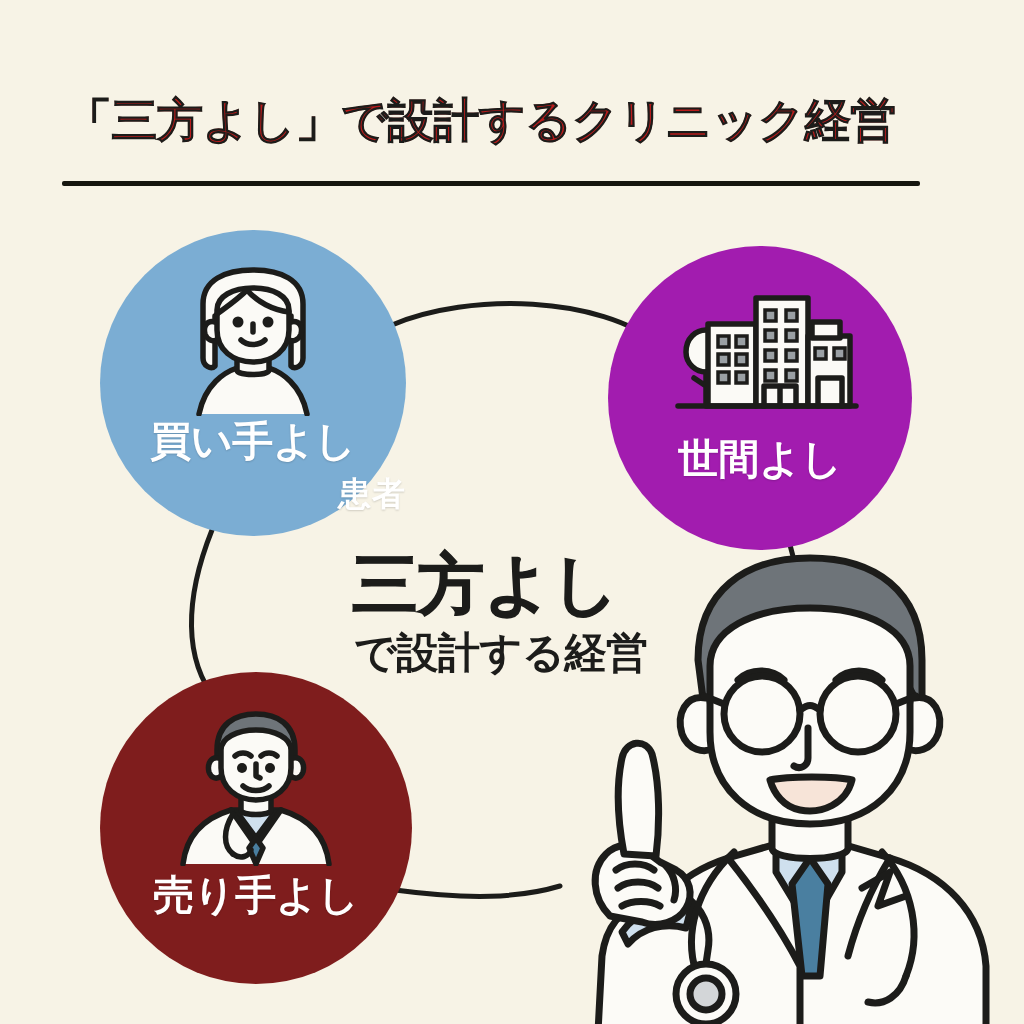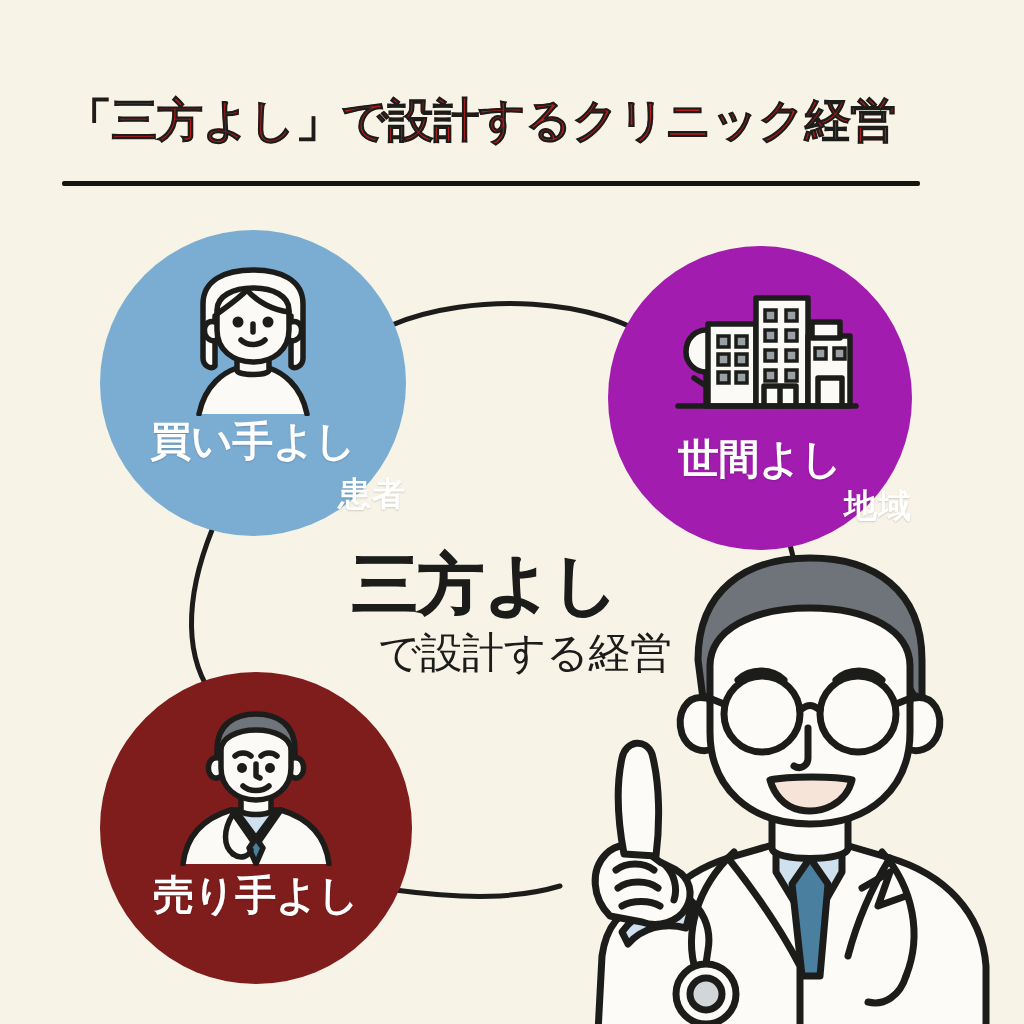--- a/index.html
+++ b/index.html
@@ -134,25 +134,24 @@
     white-space: nowrap;
     text-align: right;
     -webkit-text-stroke: 1.2px #1c1c1a;
   }
   .center-sub {
     position: absolute;
     left: 354px;
     top: 628px;
     font-size: 42px;
     line-height: 50px;
-    font-weight: 400;
+    font-weight: 700;
     color: #1c1c1a;
     letter-spacing: -0.5px;
     white-space: nowrap;
-    margin-left: 24px;
   }
 
   
   .doctor {
     position: absolute;
     left: 470px;
     top: 536px;
     width: 560px;
     height: 496px;
   }
@@ -238,21 +237,20 @@
           <rect x="126" y="40" width="11" height="11"></rect>
         <rect x="105" y="60" width="11" height="11"></rect>
           <rect x="126" y="60" width="11" height="11"></rect>
         <rect x="105" y="80" width="11" height="11"></rect>
           <rect x="126" y="80" width="11" height="11"></rect>
         <rect x="155" y="58" width="11" height="11"></rect>
           <rect x="174" y="58" width="11" height="11"></rect>
       </g>
     </svg>
     <div class="node-label">世間よし</div>
-    <div class="node-sub">地域</div>
   </div>
 
   <div class="node" id="node-seller">
     <svg class="node-art" width="190" height="160" viewBox="0 0 190 160">
       <g fill="none" stroke="#1c1c1a" stroke-width="5.5" stroke-linecap="round" stroke-linejoin="round">
 
         <path d="M22 158 C26 124 50 110 70 104 L120 104 C140 110 164 124 168 158" fill="#fbfaf6"></path>
 
         <path d="M76 106 L95 132 L114 106" fill="#cfe0ee"></path>
 

